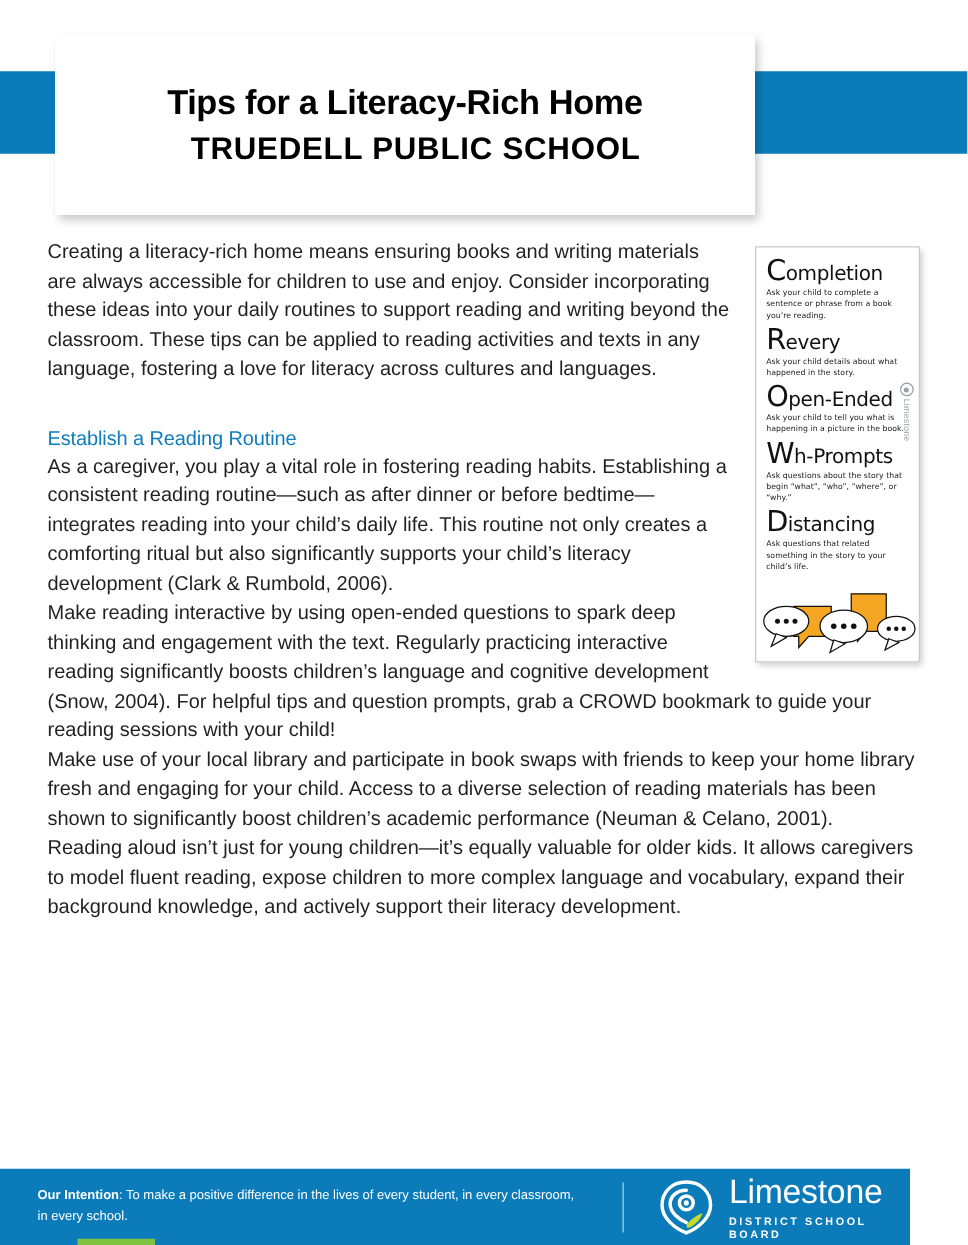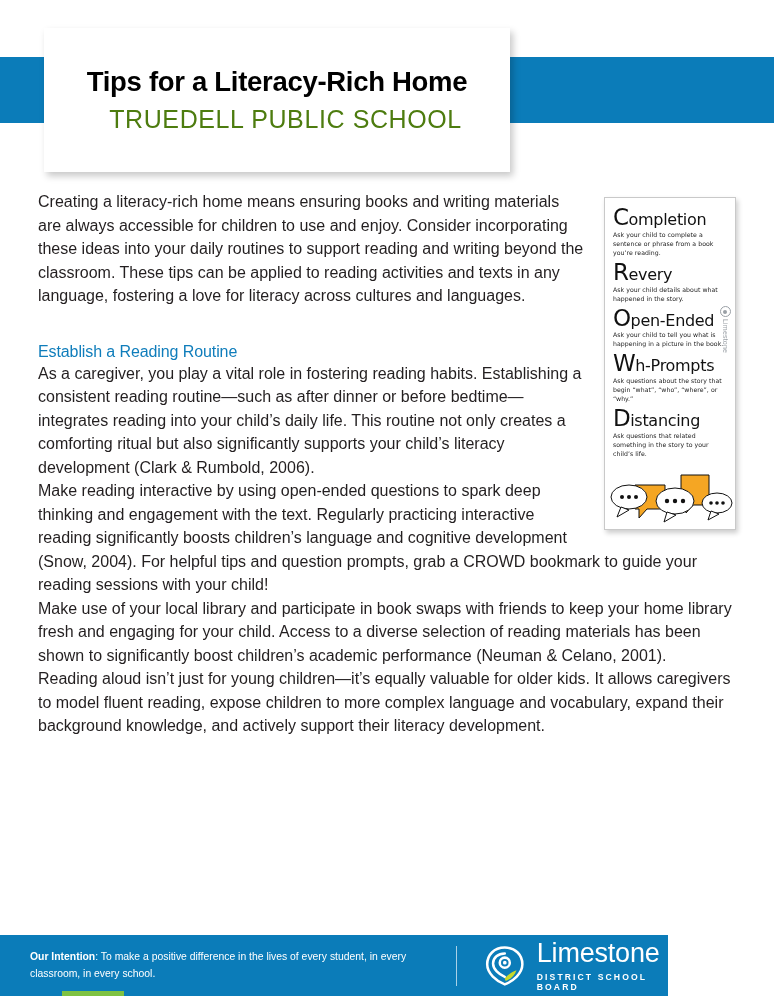--- a/index.html
+++ b/index.html
@@ -12,33 +12,33 @@
   .page { position: relative; width: 774px; height: 996px; background: #fff; }
 
   
   .header-band {
     position: absolute; left: 0; top: 57px;
     width: 774px; height: 66px;
     background: #0b7cb9;
   }
   .title-card {
     position: absolute; left: 44px; top: 28px;
-    width: 466px; height: 144px;
+    width: 560px; height: 144px;
     background: #ffffff;
     box-shadow: 3px 4px 7px rgba(0,0,0,0.22);
     display: flex; flex-direction: column;
     align-items: center; justify-content: center;
   }
   .title-main {
     font-size: 27.5px; font-weight: 700; color: #000000;
     letter-spacing: -0.3px; line-height: 1.15;
     white-space: nowrap;
   }
   .title-sub {
-    font-size: 25px; font-weight: 400; color: #4d7c0f;
+    font-size: 25px; font-weight: 700; color: #000000;
     letter-spacing: 0.6px; line-height: 1.2; margin-top: 6px;
     white-space: nowrap;
     margin-left: 17px;
   }
 
   
   .content {
     position: absolute; left: 38px; top: 190px;
     width: 698px;
     color: #231f20;
@@ -110,21 +110,21 @@
     font-family: "Liberation Sans", sans-serif;
   }
   .bubbles {
     position: absolute; left: 0; bottom: 4px;
     width: 132px; height: 58px;
   }
 
   
   .footer {
     position: absolute; left: 0; bottom: 0;
-    width: 668px; height: 61px;
+    width: 728px; height: 61px;
     background: #0b7cb9;
     display: flex; align-items: center;
   }
   .footer-intent {
     margin-left: 30px; width: 470px;
     color: #ffffff; font-size: 10.4px; line-height: 1.55;
   }
   .footer-intent b { font-weight: 700; }
   .footer-divider {
     width: 1px; height: 40px; background: rgba(255,255,255,0.65);

